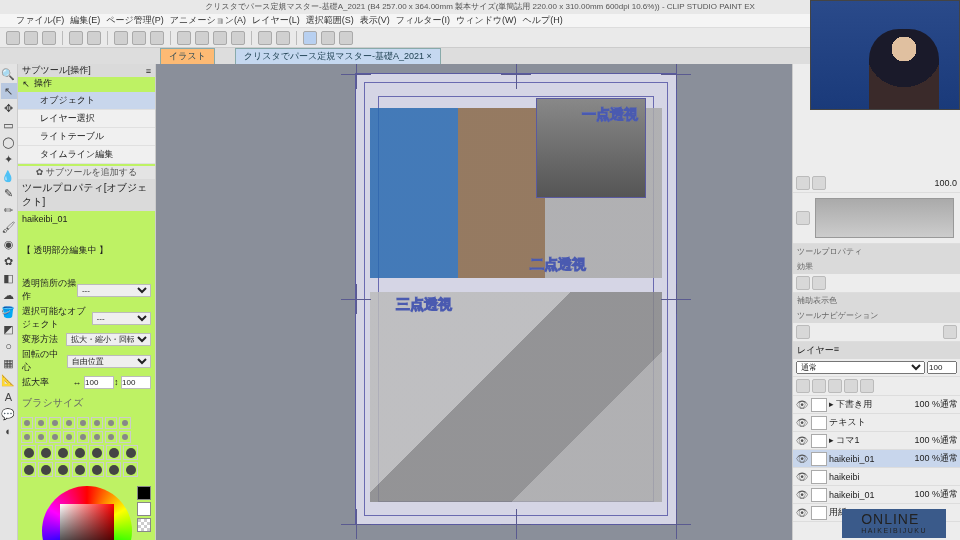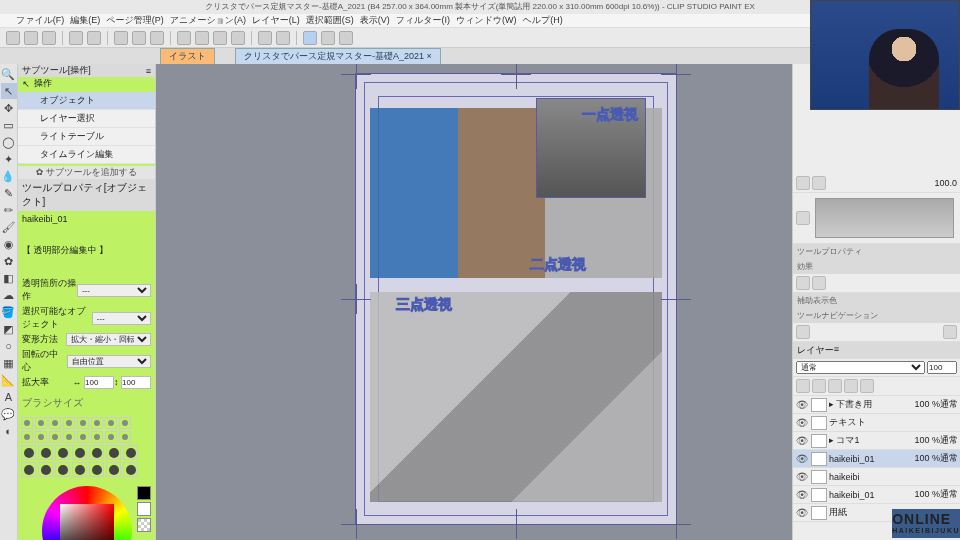--- a/index.html
+++ b/index.html
@@ -63,21 +63,21 @@
 .rp-ico{width:14px;height:14px;background:#d8d8d8;border:1px solid #bbb;border-radius:2px}
 .rp-hdr{font-size:8px;color:#666;padding:2px 4px;background:#dadada}
 .nav-thumb{height:60px;margin:3px;background:linear-gradient(#aaa,#ccc);border:1px solid #999}
 .layer-panel{flex:1;overflow:hidden}
 .layer-row{display:flex;align-items:center;height:18px;border-bottom:1px solid #ddd;font-size:8px;padding:0 2px}
 .layer-row.sel{background:#c8d6ec}
 .eye{width:14px;font-size:10px;text-align:center;color:#555}
 .lthumb{width:16px;height:14px;background:#fff;border:1px solid #aaa;margin:0 2px}
 .webcam{position:absolute;right:0;top:0;width:150px;height:110px;background:linear-gradient(#2a4a8a,#1a3a7a);border:1px solid #444}
 .wc-person{position:absolute;right:20px;bottom:0;width:70px;height:80px;background:radial-gradient(circle at 50% 25%,#e0c0a0 0 18%,#1a1a2a 18% 55%,#3a2a2a 55%);border-radius:30px 30px 0 0}
-.wm{position:absolute;right:0;bottom:2px;background:#3a5a8a;color:#fff;padding:3px 0;font-weight:bold;font-size:11px;line-height:1.1}
+.wm{position:absolute;right:14px;bottom:2px;background:#3a5a8a;color:#fff;padding:3px 19px;font-weight:normal;font-size:11px;line-height:1.1}
 .wm .big{font-size:14px;letter-spacing:1px}
 .wm .sm{font-size:7px;letter-spacing:1.5px}
 </style>
 </head>
 <body>
 
 <div class="titlebar">クリスタでパース定規マスター-基礎A_2021 (B4 257.00 x 364.00mm 製本サイズ(単簡誌用 220.00 x 310.00mm 600dpi 10.6%)) - CLIP STUDIO PAINT EX</div>
 
 <div class="menubar">
   <span>ファイル(F)</span>

